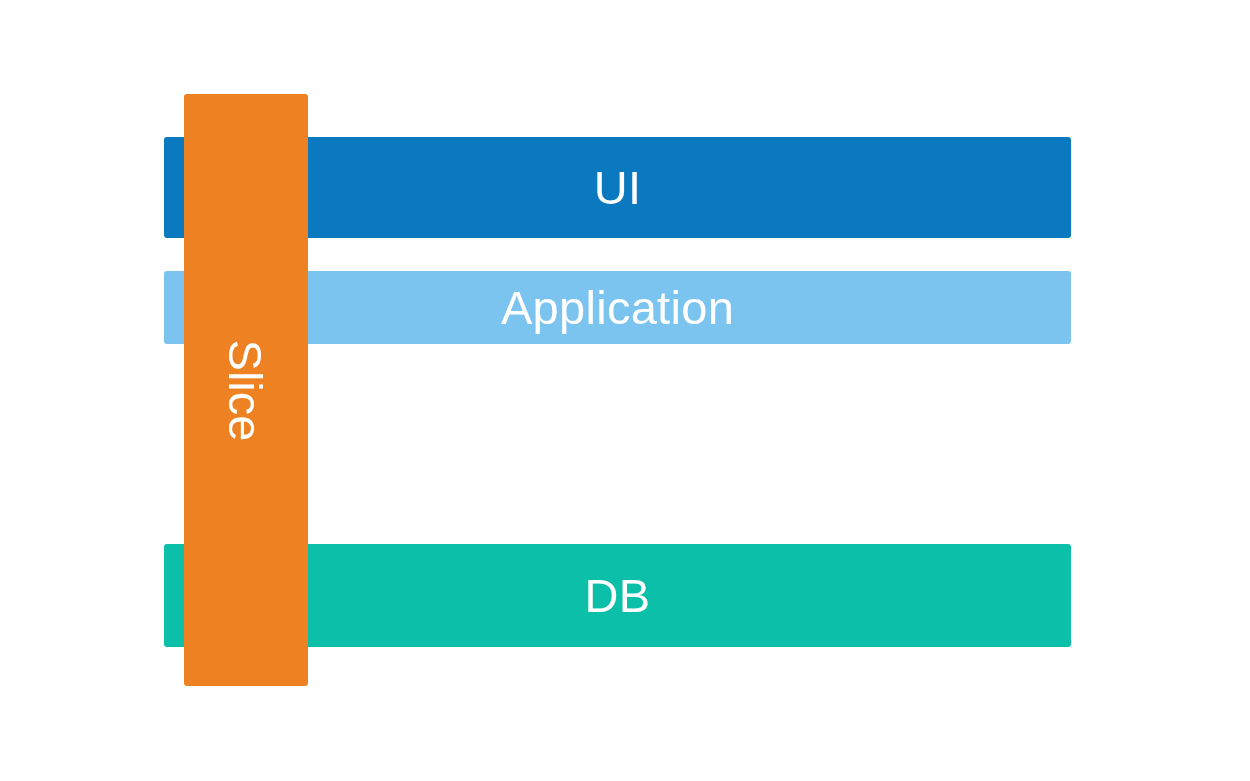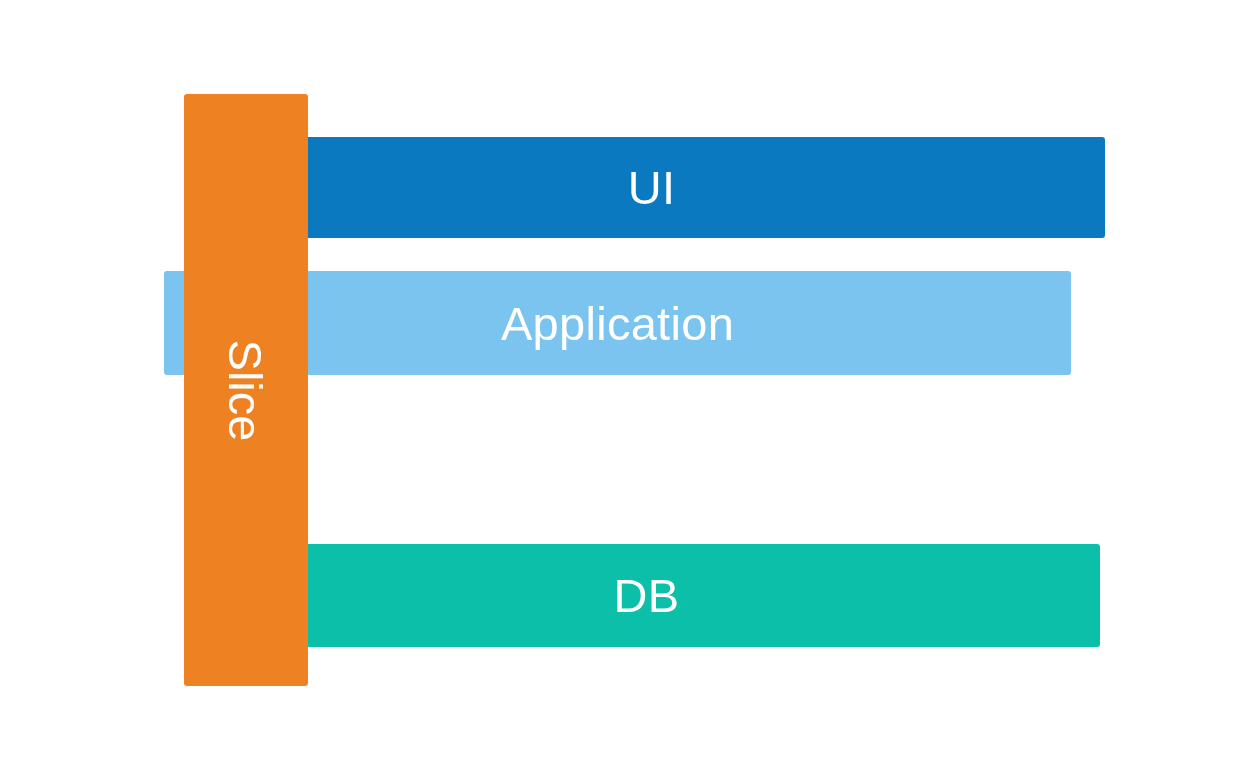--- a/index.html
+++ b/index.html
@@ -38,22 +38,22 @@
     color: #ffffff;
     font-family: "Liberation Sans", sans-serif;
     font-size: 47px;
     font-weight: 400;
     letter-spacing: 0.3px;
     line-height: 1;
     white-space: nowrap;
     user-select: none;
   }
   
-  .bar-ui          { left: 164px; top: 137px; width: 907px; height: 101px; margin-left: 34px; }
-  .bar-application { left: 164px; top: 271px; width: 907px; height: 104px; }
+  .bar-ui          { left: 164px; top: 137px; width: 907px; height: 101px; }
+  .bar-application { left: 164px; top: 271px; width: 907px; height: 73px; }
   .bar-domain      { left: 164px; top: 407px; width: 907px; height: 105px; }
   .bar-db          { left: 164px; top: 544px; width: 907px; height: 103px; }
 
   .slice-band {
     position: absolute;
     left: 184px;
     top: 94px;
     width: 124px;
     height: 592px;
     border-radius: 3px;
@@ -83,21 +83,21 @@
 
     <div class="layer-bar bar-ui" style="background:#0B79BF;">
       <span class="layer-label" style="color: rgb(255, 255, 255);">UI</span>
     </div>
 
     <div class="layer-bar bar-application" style="background:#7CC4F0;">
       <span class="layer-label" style="color: rgb(255, 255, 255);">Application</span>
     </div>
 
 
-    <div class="layer-bar bar-db" style="background:#0BBFA8;margin-left:29px;">
+    <div class="layer-bar bar-db" style="background:#0BBFA8;">
       <span class="layer-label" style="color: rgb(255, 255, 255);">DB</span>
     </div>
 
   </div>
 
   <div class="slice-band" style="background:#EE8122;">
     <span class="slice-label" style="color: rgb(255, 255, 255); transform: rotate(90deg);">Slice</span>
   </div>
 
 </div>

